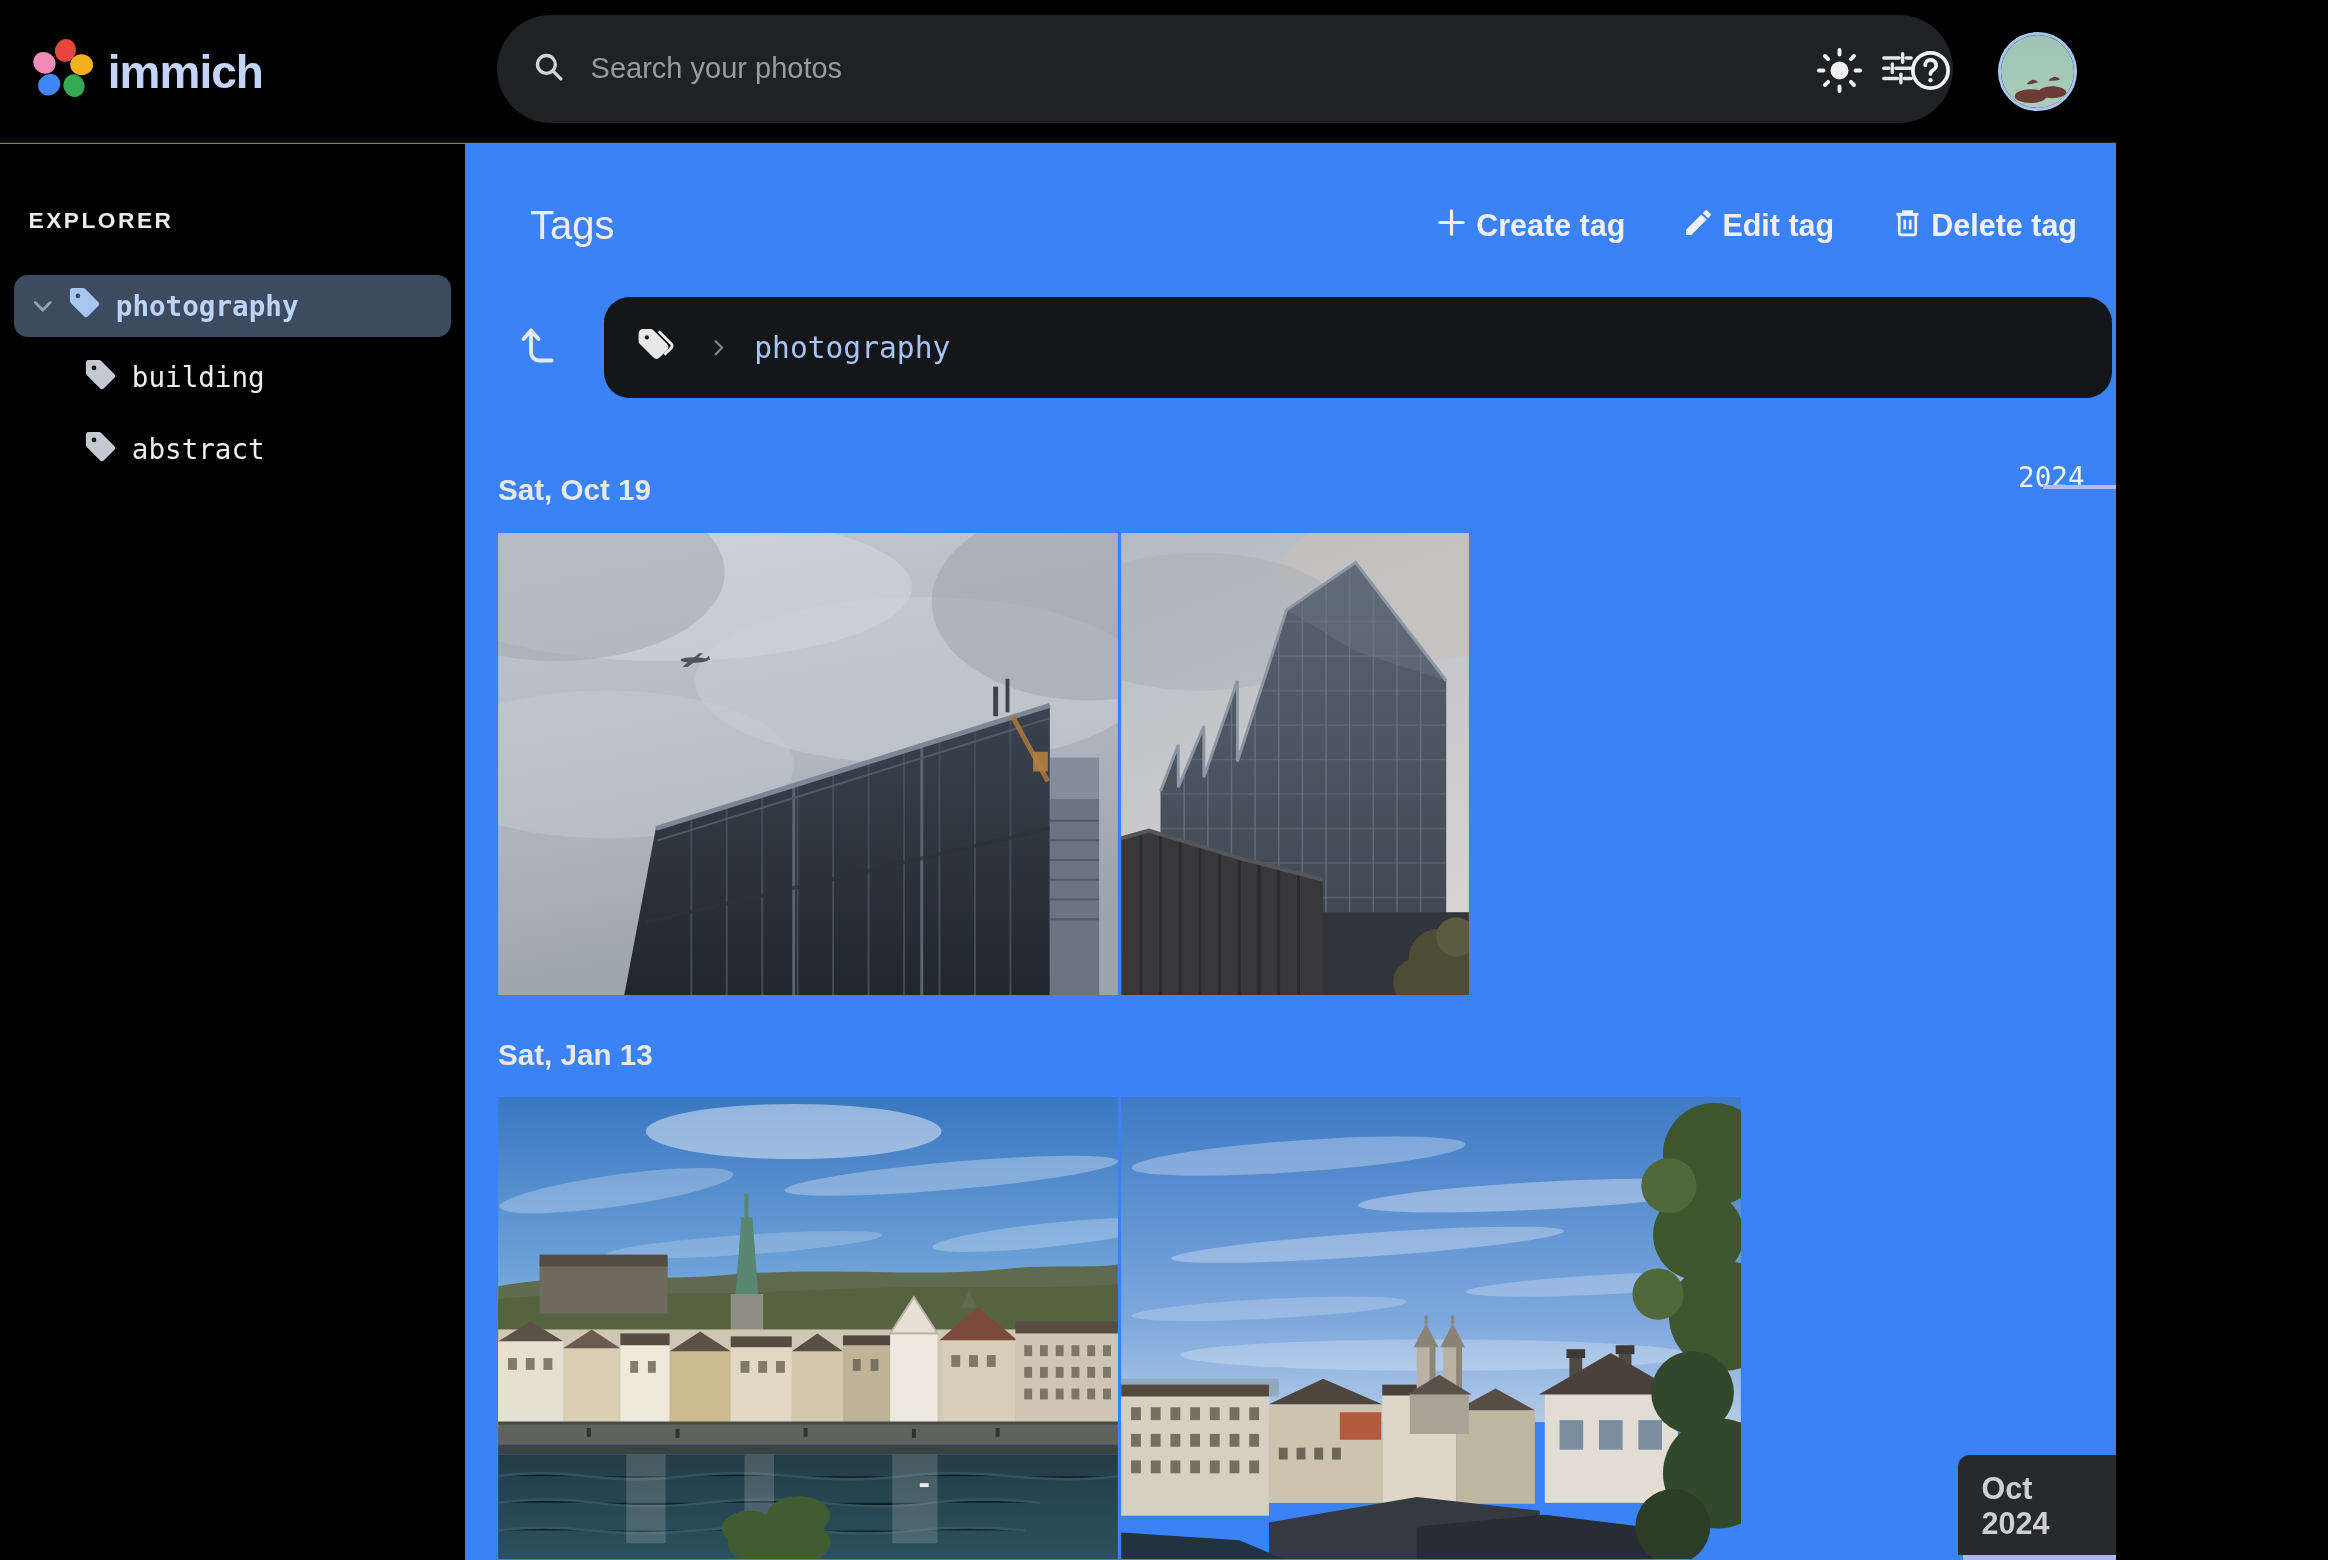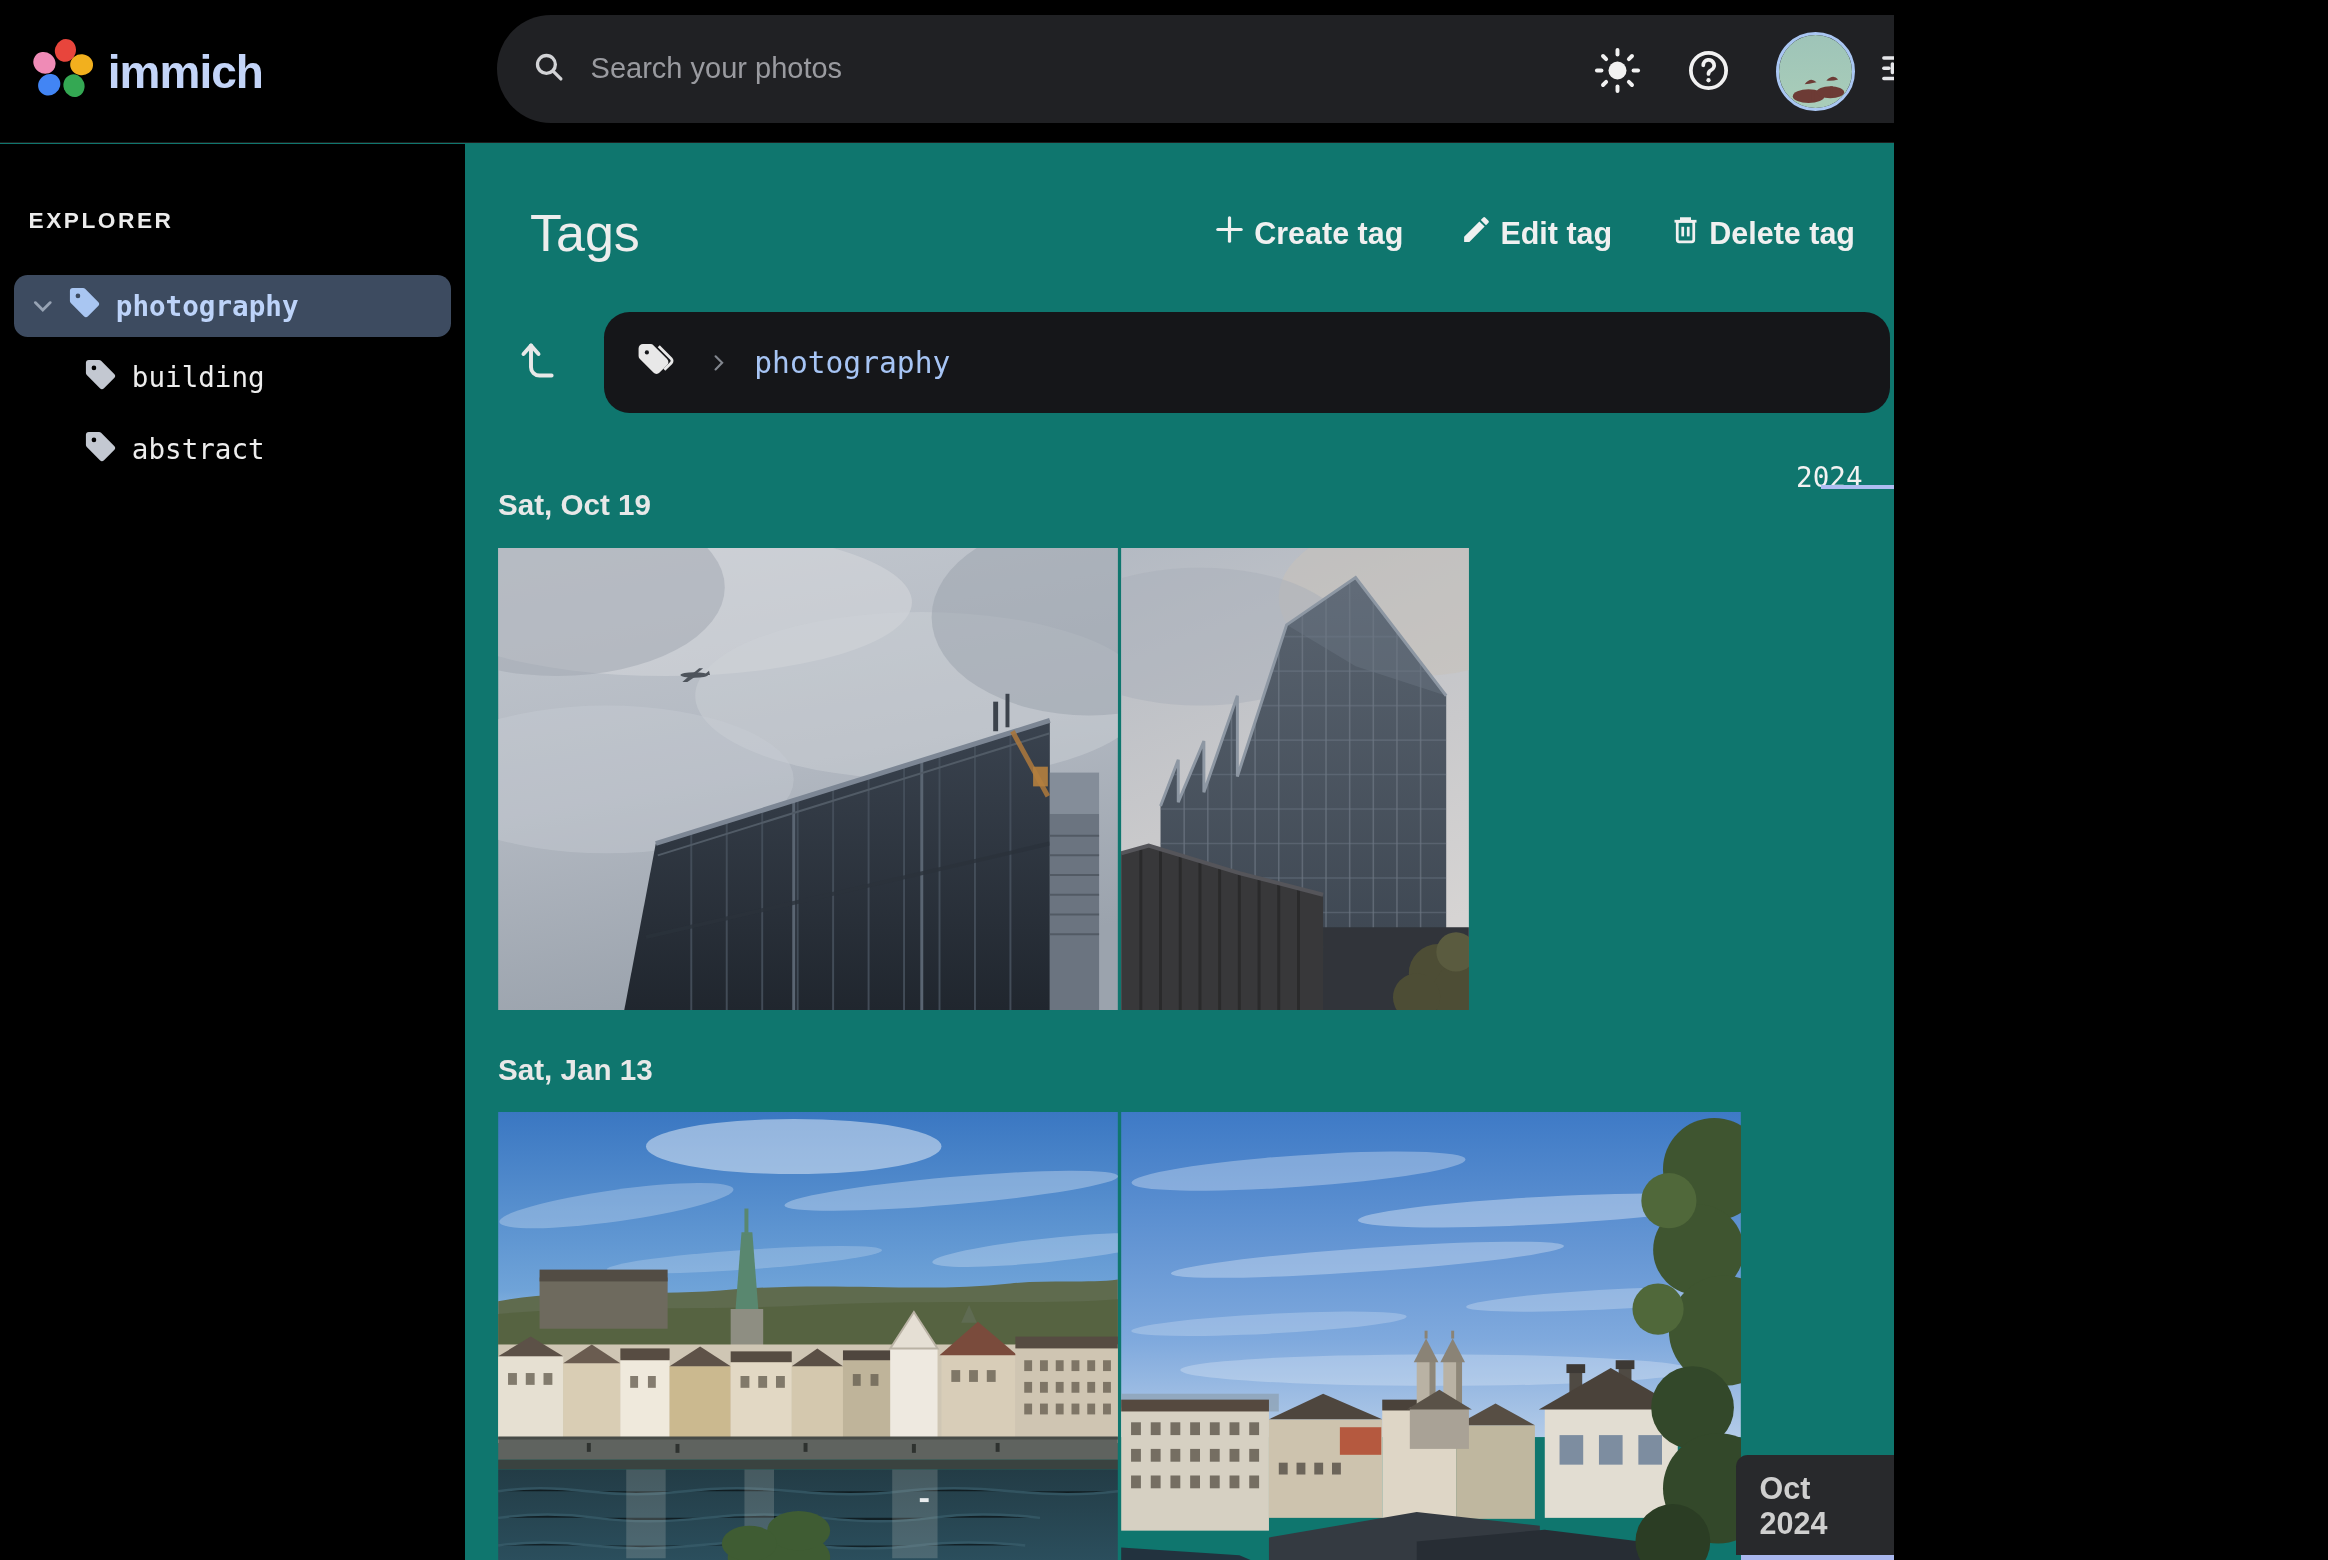--- a/index.html
+++ b/index.html
@@ -1,17 +1,17 @@
 <!DOCTYPE html>
 <html><head>
 <meta charset="utf-8">
 <style>
   * { margin:0; padding:0; box-sizing:border-box; }
   html,body { background:#000; }
-  .screen{ position:relative; width:1894px; height:1560px; background:#0f766e; overflow:hidden;
+  .screen{ position:relative; width:2116px; height:1560px; background:#3b82f6; overflow:hidden;
     font-family:"Liberation Sans", sans-serif; color:#ececec; }
 
   
   .topbar{ position:absolute; left:0; top:0; width:100%; height:143px; background:#000;
     border-bottom:1px solid #1d1d1d; z-index:5; }
   .logo{ position:absolute; left:33px; top:39px; display:flex; align-items:center; gap:13.8px; cursor:pointer; }
   .logo-text{ font-size:46px; font-weight:bold; letter-spacing:-1px; color:#c3d4f8; }
   .search{ position:absolute; left:497px; top:14.8px; width:1456px; height:108px; background:#202124;
     border-radius:54px; display:flex; align-items:center; padding:0 35px; }
   .search input{ flex:1; background:transparent; border:none; outline:none; color:#e8e8e8;
@@ -29,21 +29,21 @@
     font-family:"DejaVu Sans Mono","Liberation Mono",monospace; font-size:27.6px; color:#ededed; }
   .tree-item.selected{ background:#3d4b60; margin:0 13.8px; padding-left:15.8px; color:#bdd3f9; font-weight:bold; }
   .tree-item.selected .label{ margin-left:13.8px; }
   .tree-item .chev{ width:25.6px; display:flex; justify-content:center; margin-right:11.8px; }
   .tree-item.child{ margin-left:83px; margin-top:9.9px; }
   .tree-item.child .label{ margin-left:13.8px; }
 
   
   .main{ position:absolute; left:465px; top:144px; right:0; bottom:0; overflow:hidden; }
   .title-row{ margin:59px 39px 0 65px; display:flex; align-items:center; justify-content:space-between; }
-  .page-title{ font-size:52px; font-weight:500; color:#ededed; }
+  .page-title{ font-size:40px; font-weight:500; color:#ededed; }
   .actions{ display:flex; align-items:center; gap:57px; }
   .action-btn{ background:none; border:none; color:#f0f0f0; font-size:30.5px; font-weight:600;
     font-family:"Liberation Sans",sans-serif; display:flex; align-items:center; gap:7px; cursor:pointer; }
 
   .crumb-row{ margin-top:49px; display:flex; align-items:center; }
   .back-btn{ background:none; border:none; cursor:pointer; margin-left:51px; display:flex; }
   .crumb-bar{ margin-left:43px; margin-right:3.9px; flex:1; height:101px; background:#151619; border-radius:25.6px;
     display:flex; align-items:center; padding:0 33px; }
   .crumb-chevron{ margin:0 25.6px 0 33px; color:#82868e; font-size:29.6px; }
   .crumb-current{ font-family:"DejaVu Sans Mono","Liberation Mono",monospace; font-size:29.6px; color:#a6c4f4; cursor:pointer; }

